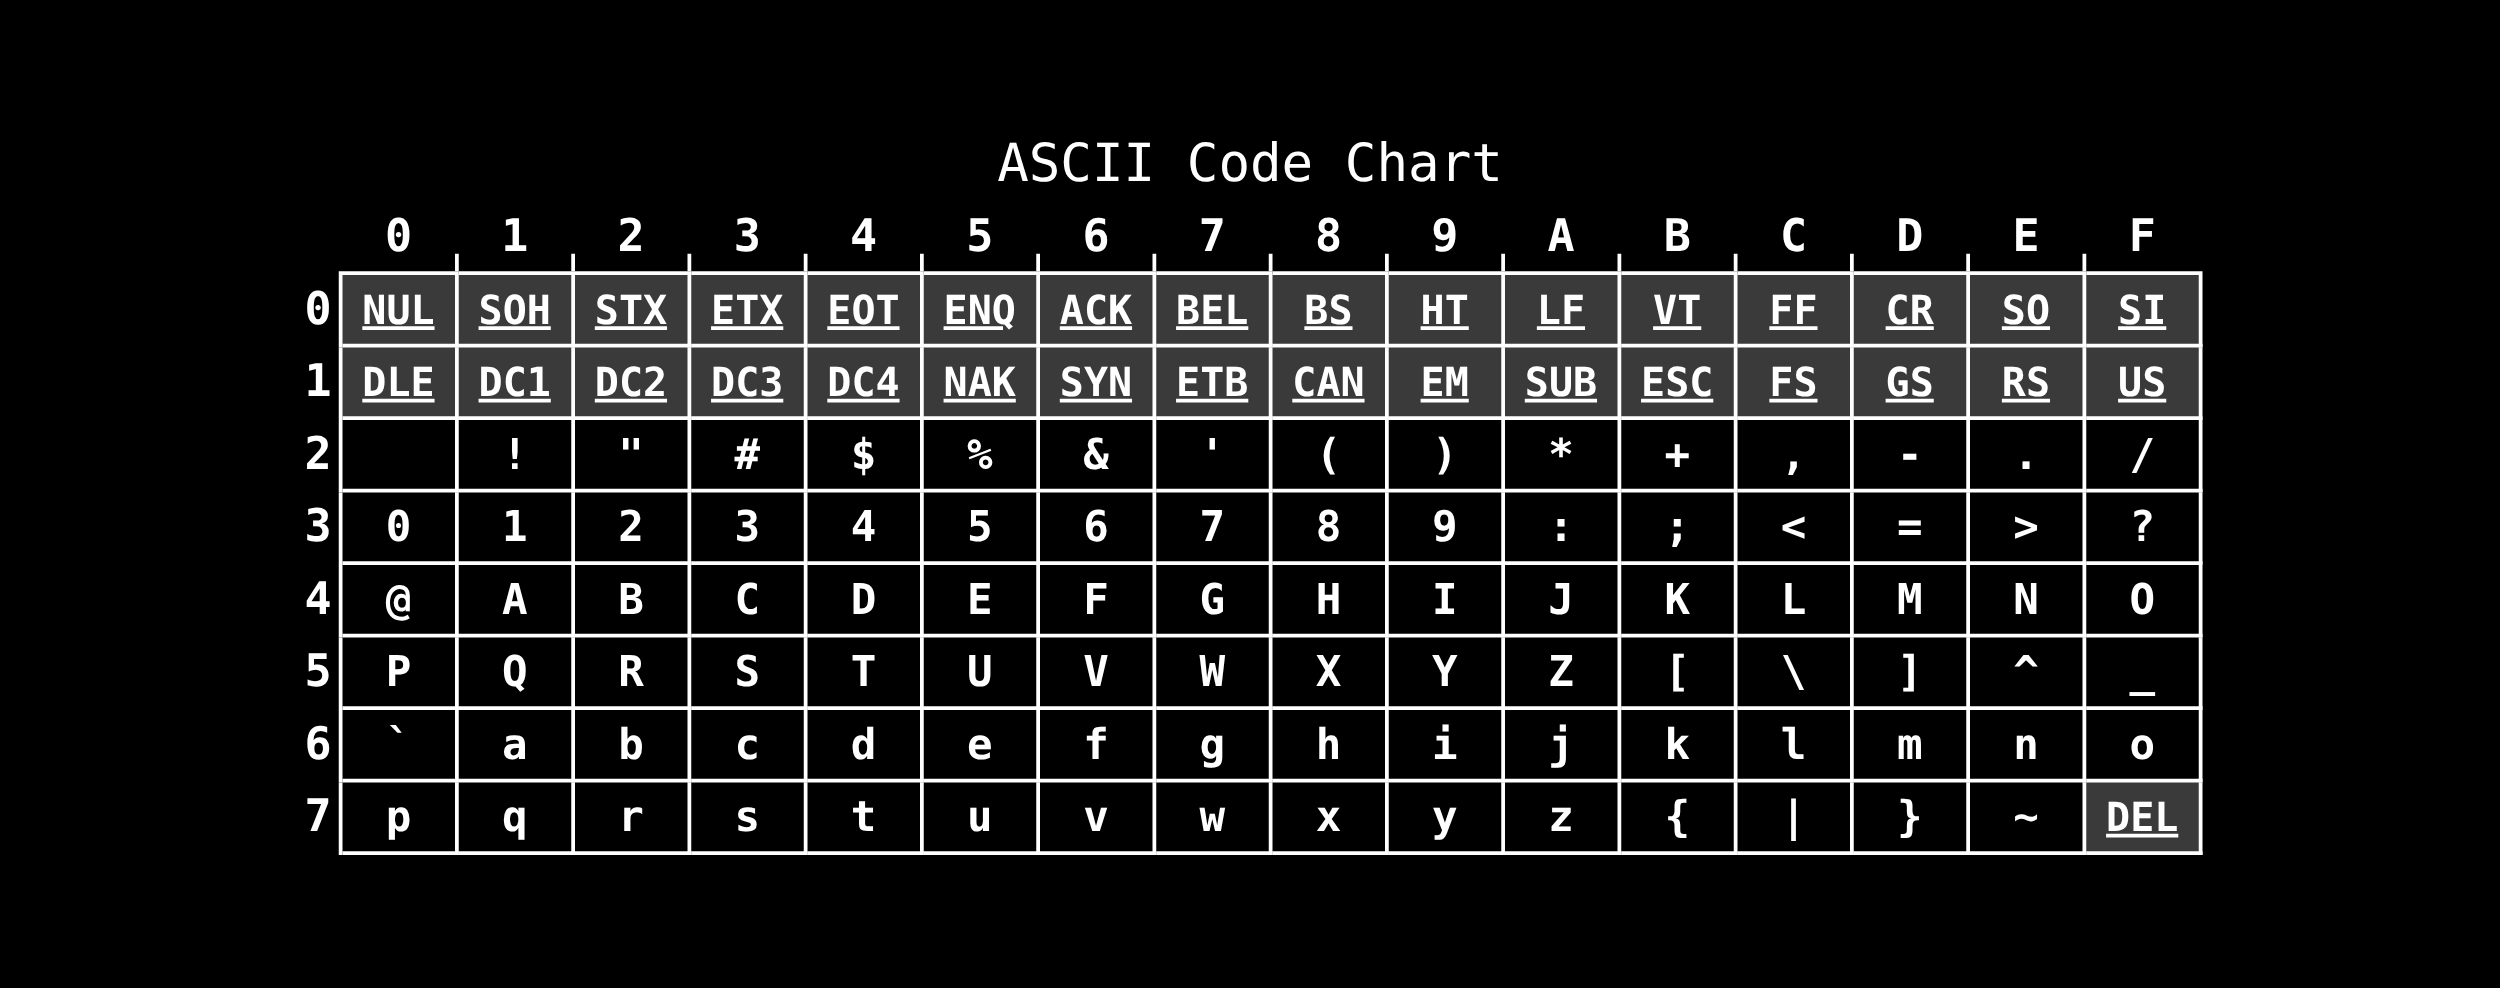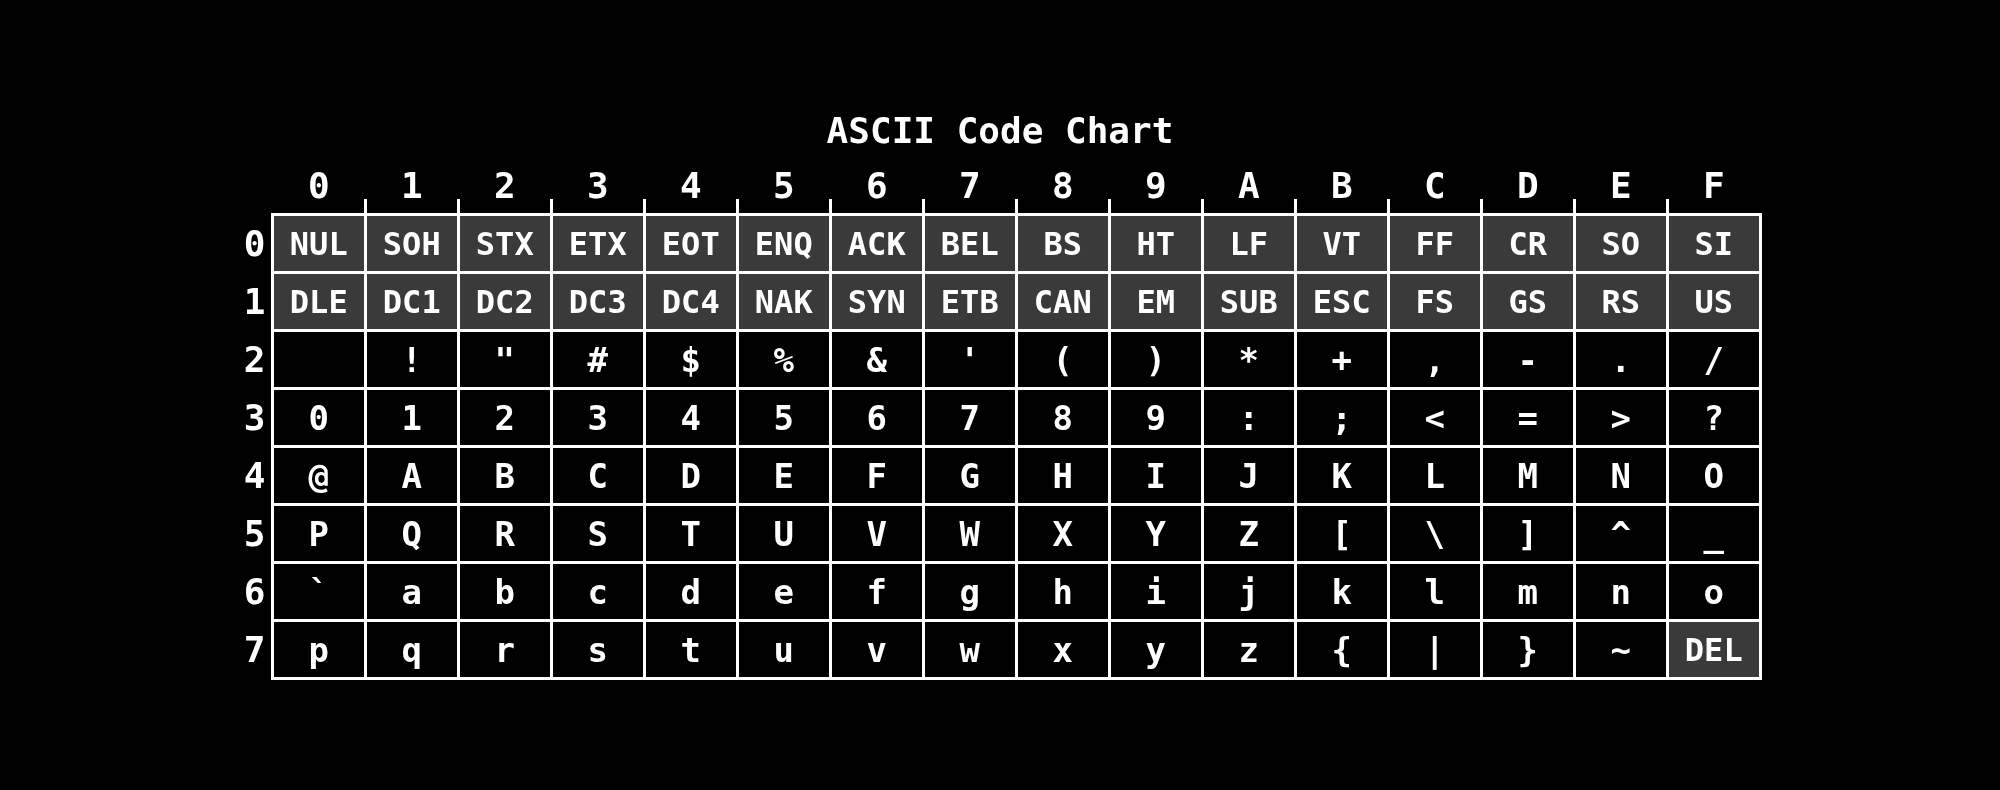--- a/index.html
+++ b/index.html
@@ -10,22 +10,22 @@
       display: flex;
       align-items: center;
       justify-content: center;
       width: 2000px;
       height: 790px;
     }
     .wrap {
       text-align: center;
     }
     .title {
-      font-size: 36px;
-      font-weight: 700;
+      font-size: 42px;
+      font-weight: 400;
       margin-bottom: 6px;
     }
     table {
       border-collapse: collapse;
       margin: 0 auto;
     }
     th, td {
       border: 3px solid #fff;
       width: 93px;
       height: 58px;
@@ -68,20 +68,21 @@
     tbody tr th.row-head { border-right: 3px solid #fff; }
     .ctrl {
       background: #3a3a3a;
     }
     .ctrl .box {
       display: flex;
       align-items: center;
       justify-content: center;
       height: 100%;
       font-size: 32px;
+      text-decoration: underline;
     }
     
   </style>
 </head>
 <body>
 
 <div class="wrap">
   <div class="title">ASCII Code Chart</div>
   <table>
     <thead>

